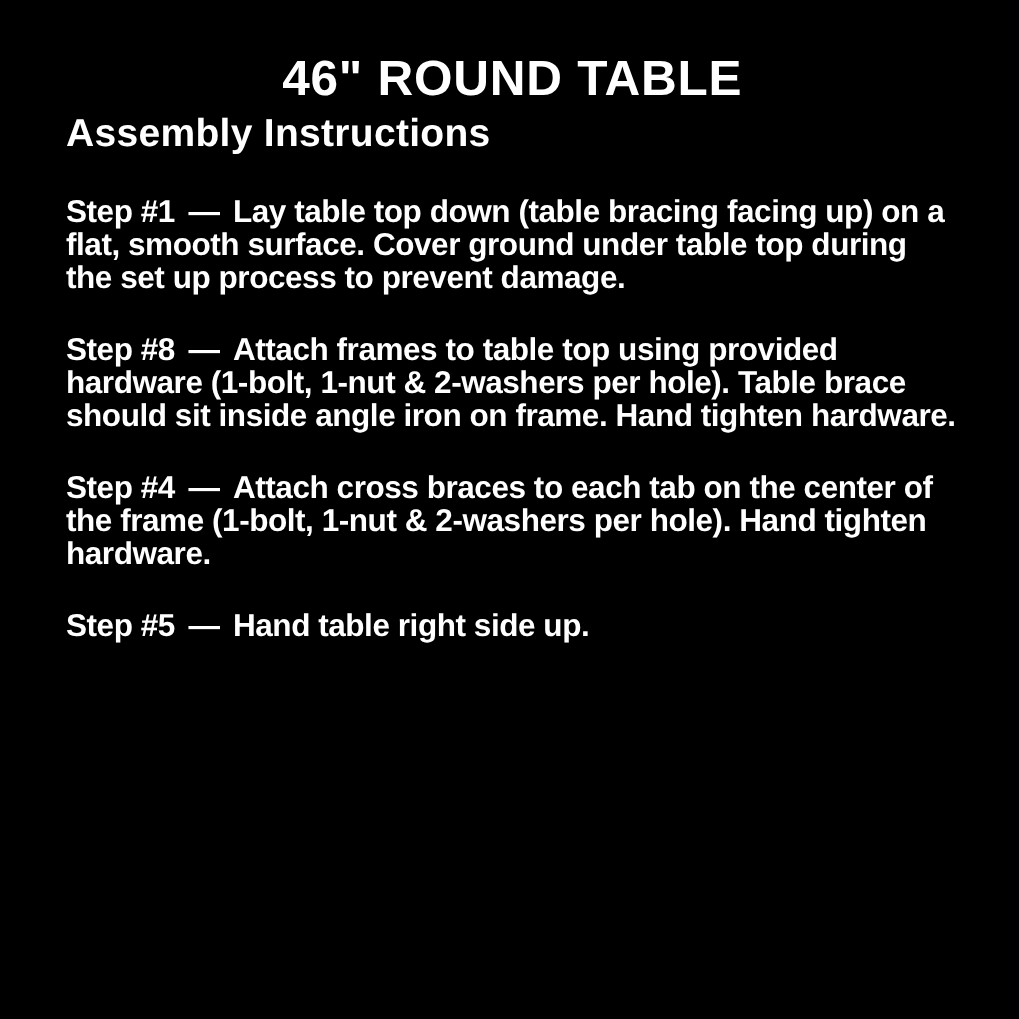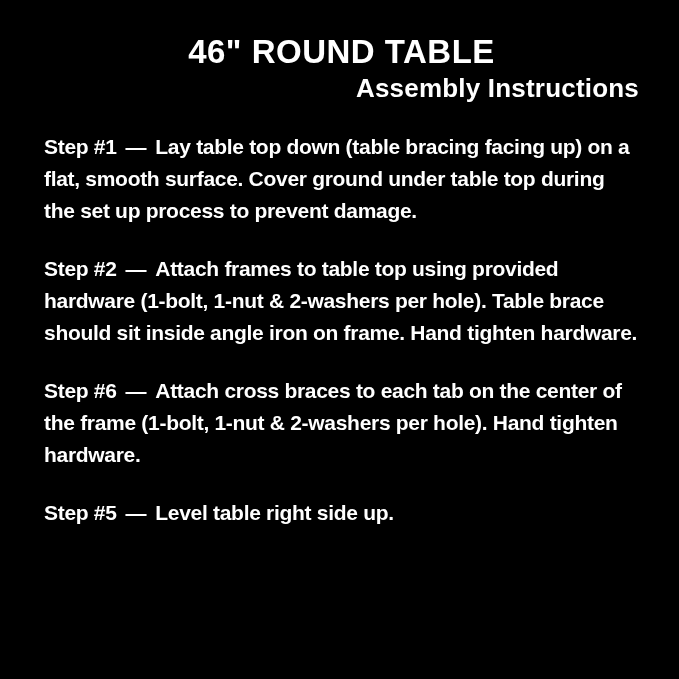--- a/index.html
+++ b/index.html
@@ -24,50 +24,50 @@
   .title {
     font-size: 33px;
     line-height: 1.1;
     text-align: center;
     margin: 0 0 4px 0;
     letter-spacing: 0.5px;
   }
   .subtitle {
     font-size: 26px;
     line-height: 1.1;
-    text-align: right;
+    text-align: left;
     margin: 0 0 28px 0;
     letter-spacing: 0.2px;
   }
   .steps {
     width: 595px;
   }
   .step {
     font-size: 21px;
-    line-height: 32px;
+    line-height: 22px;
     letter-spacing: -0.3px;
     margin: 0 0 26px 0;
     text-align: left;
   }
   .step .sep {
     display: inline-block;
     margin: 0 9px;
   }
 </style>
 </head>
 <body>
 
 <div class="sheet">
   <h1 class="title">46" ROUND TABLE</h1>
   <h2 class="subtitle">Assembly Instructions</h2>
 
   <div class="steps">
     <p class="step"><span>Step #1</span><span class="sep">—</span><span>Lay table top down (table bracing facing up) on a flat, smooth surface. Cover ground under table top during the set up process to prevent damage.</span></p>
 
-    <p class="step"><span>Step #2</span><span class="sep">—</span><span>Attach frames to table top using provided hardware (1-bolt, 1-nut &amp; 2-washers per hole). Table brace should sit inside angle iron on frame. Hand tighten hardware.</span></p>
+    <p class="step"><span>Step #8</span><span class="sep">—</span><span>Attach frames to table top using provided hardware (1-bolt, 1-nut &amp; 2-washers per hole). Table brace should sit inside angle iron on frame. Hand tighten hardware.</span></p>
 
 
-    <p class="step"><span>Step #6</span><span class="sep">—</span><span>Attach cross braces to each tab on the center of the frame (1-bolt, 1-nut &amp; 2-washers per hole). Hand tighten hardware.</span></p>
+    <p class="step"><span>Step #4</span><span class="sep">—</span><span>Attach cross braces to each tab on the center of the frame (1-bolt, 1-nut &amp; 2-washers per hole). Hand tighten hardware.</span></p>
 
-    <p class="step"><span>Step #5</span><span class="sep">—</span><span>Level table right side up.</span></p>
+    <p class="step"><span>Step #5</span><span class="sep">—</span><span>Hand table right side up.</span></p>
 
   </div>
 </div>
 
 </body></html>

